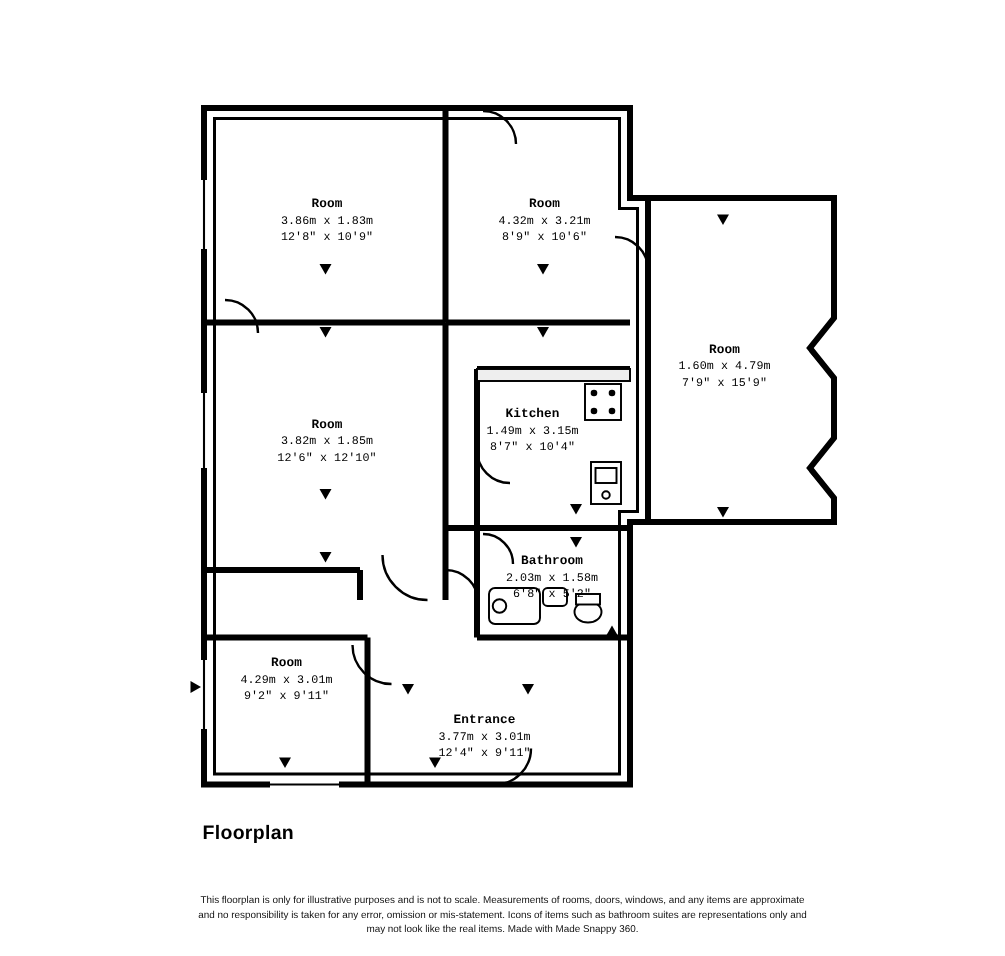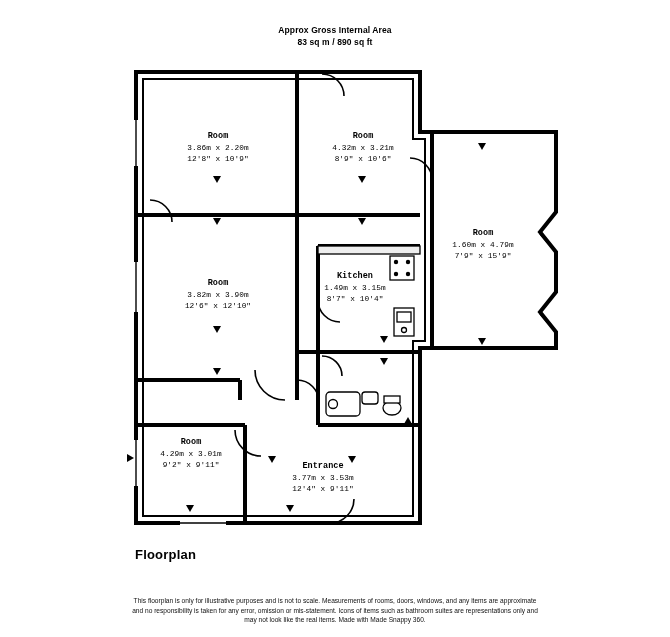--- a/index.html
+++ b/index.html
@@ -70,24 +70,20 @@
     font-size: 6.6px;
     line-height: 9.5px;
     color: #111111;
   }
 </style>
 </head>
 <body>
 
 <div id="floorplan-root">
 
-  <div class="header-block">
-    <div>Approx Gross Internal Area</div>
-    <div>83 sq m / 890 sq ft</div>
-  </div>
 
   <svg class="plan-svg" width="670" height="637" viewBox="0 0 670 637">
 
     <g>
 
       <path d="M136,72 L420,72 L420,132 L432,132 L432,348 L420,348 L420,425 L420,523 L136,523 Z" fill="#ffffff" stroke="#000000" stroke-width="4"></path>
 
       <path d="M432,132 L556,132 L556,212 L540,232 L556,252 L556,292 L540,312 L556,332 L556,348 L432,348 Z" fill="#ffffff" stroke="#000000" stroke-width="4"></path>
     </g>
 
@@ -203,58 +199,63 @@
       <ellipse cx="392" cy="408" rx="9" ry="7"></ellipse>
       <rect x="384" y="396" width="16" height="7"></rect>
 
       <rect x="362" y="392" width="16" height="12" rx="3"></rect>
     </g>
 
   </svg>
 
   <div class="room-label" style="left:170px; top:131px; width:96px;">
     <span class="rname">Room</span>
-    <span class="rdim">3.86m x 2.20m</span>
+    <span class="rdim">3.86m x 1.83m</span>
     <span class="rdim">12'8" x 10'9"</span>
   </div>
 
   <div class="room-label" style="left:320px; top:131px; width:86px;">
     <span class="rname">Room</span>
     <span class="rdim">4.32m x 3.21m</span>
     <span class="rdim">8'9" x 10'6"</span>
   </div>
 
   <div class="room-label" style="left:437px; top:228px; width:92px;">
     <span class="rname">Room</span>
     <span class="rdim">1.60m x 4.79m</span>
     <span class="rdim">7'9" x 15'9"</span>
   </div>
 
   <div class="room-label" style="left:168px; top:278px; width:100px;">
     <span class="rname">Room</span>
-    <span class="rdim">3.82m x 3.90m</span>
+    <span class="rdim">3.82m x 1.85m</span>
     <span class="rdim">12'6" x 12'10"</span>
   </div>
 
   <div class="room-label" style="left:315px; top:271px; width:80px;text-align:center;">
     <span class="rname">Kitchen</span>
     <span class="rdim">1.49m x 3.15m</span>
     <span class="rdim">8'7" x 10'4"</span>
   </div>
 
+  <div class="room-label" style="left:325px; top:369px; width:86px;">
+    <span class="rname">Bathroom</span>
+    <span class="rdim">2.03m x 1.58m</span>
+    <span class="rdim">6'8" x 5'2"</span>
+  </div>
 
   <div class="room-label" style="left:148px; top:437px; width:86px;">
     <span class="rname">Room</span>
     <span class="rdim">4.29m x 3.01m</span>
     <span class="rdim">9'2" x 9'11"</span>
   </div>
 
-  <div class="room-label" style="left:272px; top:461px; width:102px;">
+  <div class="room-label" style="left:272px; top:475px; width:102px;">
     <span class="rname">Entrance</span>
-    <span class="rdim">3.77m x 3.53m</span>
+    <span class="rdim">3.77m x 3.01m</span>
     <span class="rdim">12'4" x 9'11"</span>
   </div>
 
   <div class="floorplan-caption">Floorplan</div>
 
   <div class="disclaimer">
     <div>This floorplan is only for illustrative purposes and is not to scale. Measurements of rooms, doors, windows, and any items are approximate</div>
     <div>and no responsibility is taken for any error, omission or mis-statement. Icons of items such as bathroom suites are representations only and</div>
     <div>may not look like the real items. Made with Made Snappy 360.</div>
   </div>

